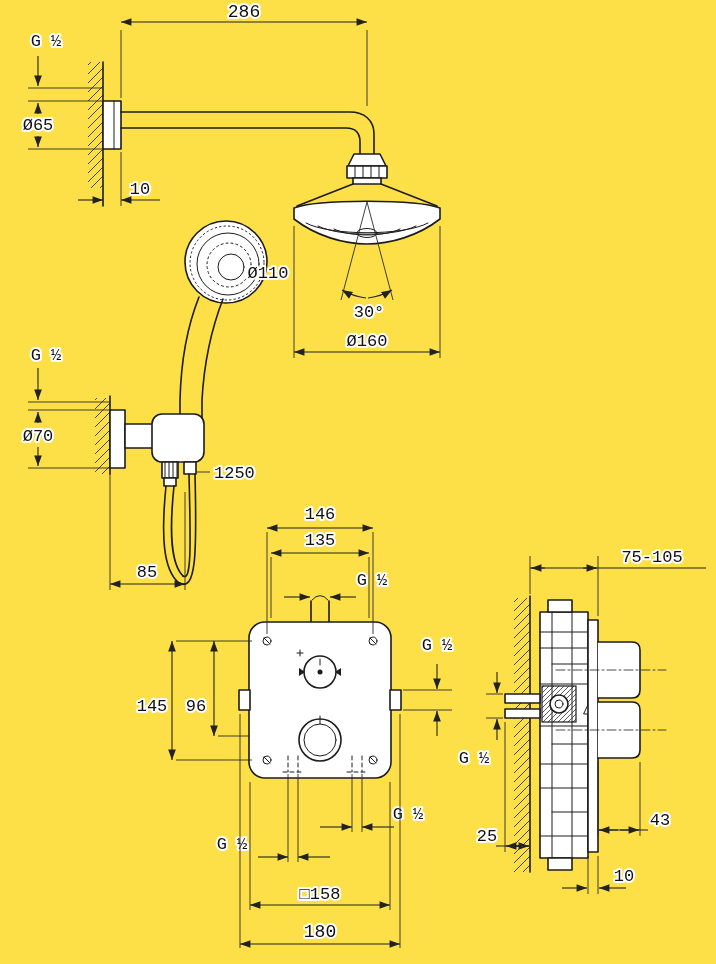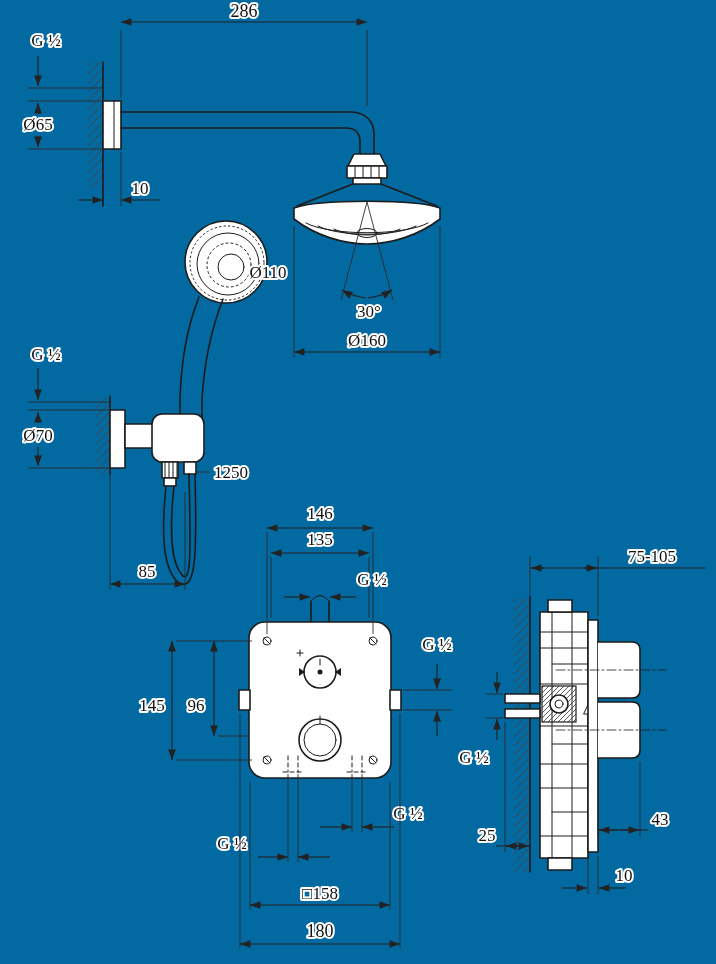--- a/index.html
+++ b/index.html
@@ -1,17 +1,17 @@
 <!DOCTYPE html>
 <html><head>
 <meta charset="utf-8">
 <style>
   html,body{margin:0;padding:0;background:#fff;}
-  .stage{position:relative;width:716px;height:964px;background:#0369a1;overflow:hidden;
-         font-family:Liberation Serif, serif;}
+  .stage{position:relative;width:716px;height:964px;background:#fde047;overflow:hidden;
+         font-family:Liberation Mono, monospace;}
   svg{display:block}
   
   .o{fill:none;stroke:#1c1c1c;stroke-width:1.6;stroke-linejoin:round;stroke-linecap:round;}
   .t{fill:none;stroke:#1c1c1c;stroke-width:1;stroke-linejoin:round;stroke-linecap:round;}
   
   .d{fill:none;stroke:#222222;stroke-width:1.1;}
   .e{fill:none;stroke:#2a2a2a;stroke-width:0.9;}
   .dash{stroke-dasharray:4 3;}
   .cl{stroke-dasharray:9 3 2 3;stroke-width:0.8;}
   .wf{fill:#ffffff;}

